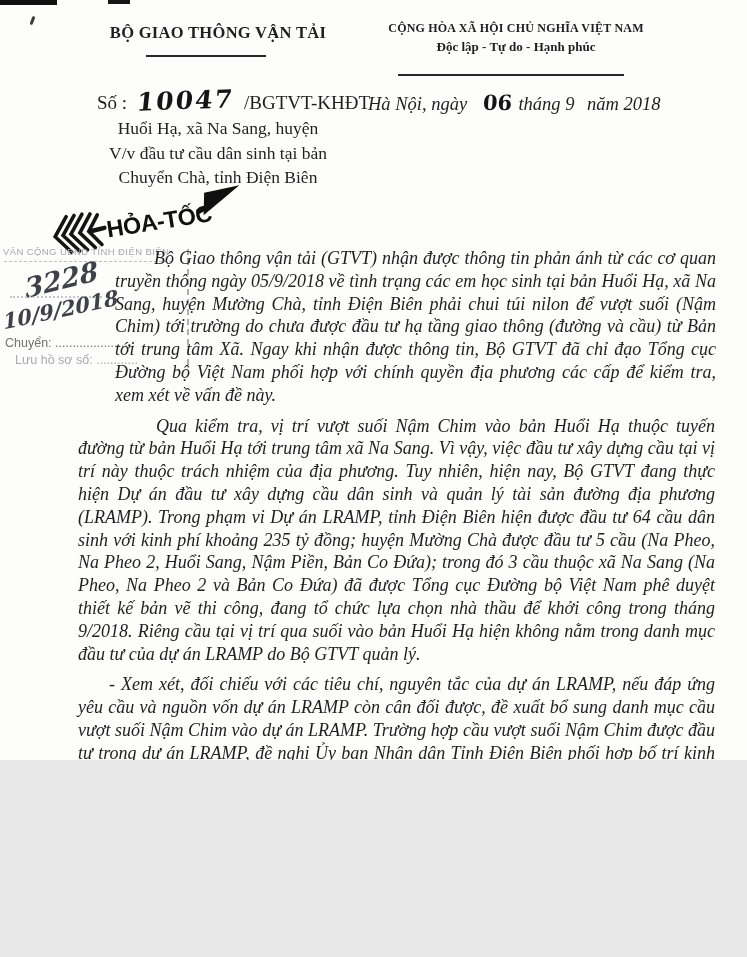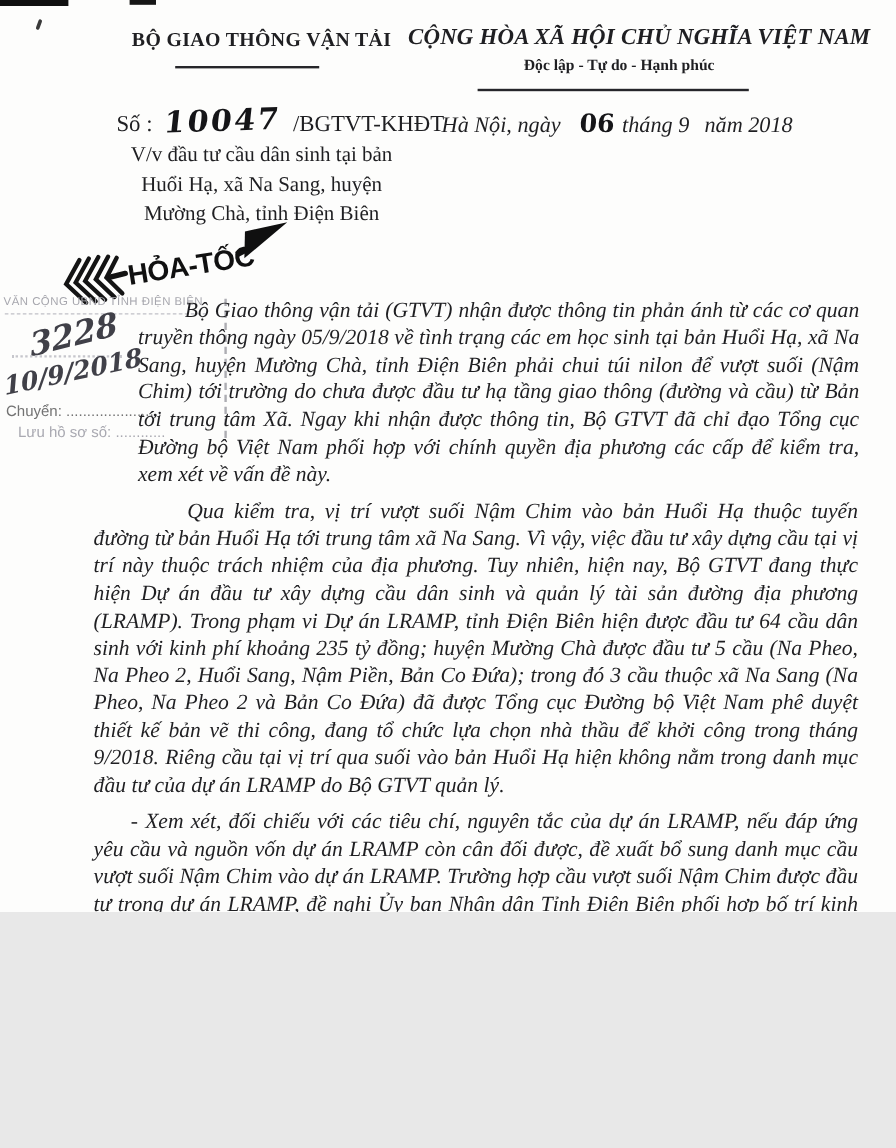--- a/index.html
+++ b/index.html
@@ -11,21 +11,21 @@
   
   .art1{position:absolute;top:0;left:0;width:57px;height:5px;background:#101010;}
   .art2{position:absolute;top:0;left:108px;width:22px;height:4px;background:#161616;}
   .art3{position:absolute;top:16px;left:31px;width:3px;height:9px;background:#3a3a3a;transform:rotate(20deg);border-radius:2px;}
 
   
   .hdr-left{position:absolute;top:23px;left:93px;width:250px;text-align:center;
     font-weight:bold;font-size:16.5px;letter-spacing:.3px;white-space:nowrap;}
   .hdr-left-rule{position:absolute;top:55px;left:146px;width:120px;height:2px;background:#26262a;}
   .hdr-right{position:absolute;top:21px;left:340px;width:352px;text-align:center;}
-  .republic{font-weight:bold;font-size:19px;letter-spacing:.2px;white-space:nowrap;font-style:italic;}
+  .republic{font-weight:bold;font-size:12px;letter-spacing:.2px;white-space:nowrap;}
   .motto{font-weight:bold;font-size:13px;margin-top:3px;white-space:nowrap;}
   .hdr-right-rule{position:absolute;top:74px;left:398px;width:226px;height:2px;background:#26262a;}
 
   
   .doc-number{position:absolute;top:86px;left:97px;font-size:19px;white-space:nowrap;}
   .hw-num{display:inline-block;font-family:"DejaVu Serif",serif;font-size:25px;font-weight:700;
     transform:skewX(-8deg) rotate(-2deg);margin:0 10px;letter-spacing:2px;color:#151518;}
   .date-line{position:absolute;top:90px;left:368px;font-style:italic;font-size:18.5px;white-space:nowrap;}
   .date-line .seg{margin-right:8px;}
   .hw-day{display:inline-block;font-style:normal;font-family:"DejaVu Serif",serif;
@@ -89,23 +89,23 @@
 
   <div class="doc-number">
     <span>Số :</span><span class="hw-num">10047</span><span>/BGTVT-KHĐT</span>
   </div>
 
   <div class="date-line">
     <span class="seg">Hà Nội, ngày</span><span class="hw-day">06</span><span class="seg">tháng 9</span> <span>năm 2018</span>
   </div>
 
   <div class="subject">
+    <div>Huổi Hạ, xã Na Sang, huyện</div>
     <div>V/v đầu tư cầu dân sinh tại bản</div>
-    <div>Huổi Hạ, xã Na Sang, huyện</div>
-    <div>Mường Chà, tỉnh Điện Biên</div>
+    <div>Chuyển Chà, tỉnh Điện Biên</div>
   </div>
 
   <div class="urgency">
     <svg viewBox="0 0 200 78" width="200" height="78">
       <g transform="rotate(-9 100 42)">
         <g fill="none" stroke="#141414" stroke-width="3.6" stroke-linecap="round" stroke-linejoin="miter">
           <path d="M20 24 L6 42 L20 60"></path>
           <path d="M28 24 L14 42 L28 60"></path>
           <path d="M36 24 L22 42 L36 60"></path>
           <path d="M44 25 L31 42 L44 59"></path>

